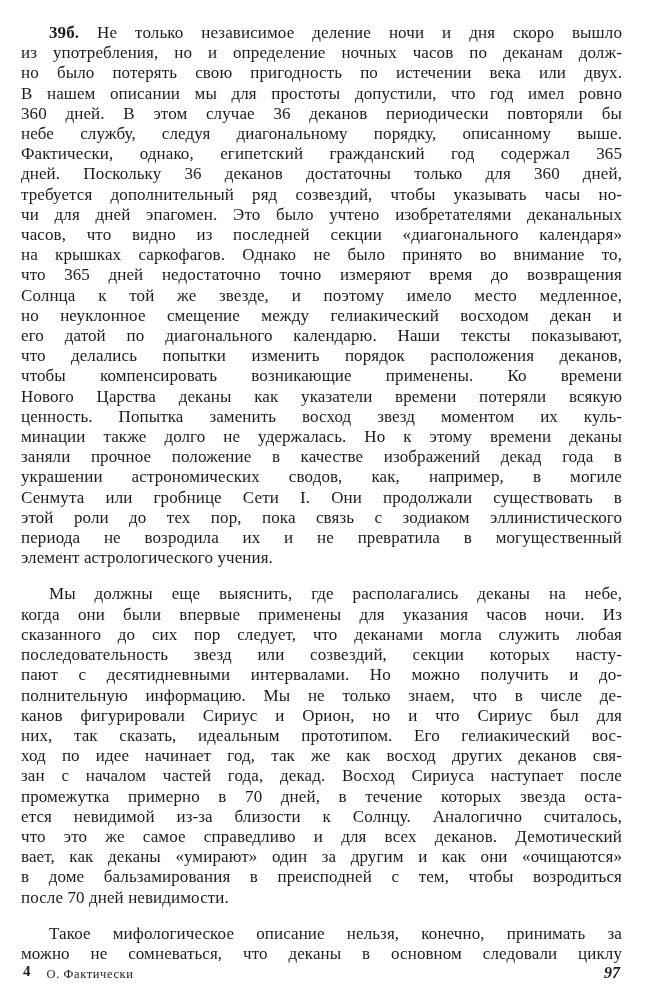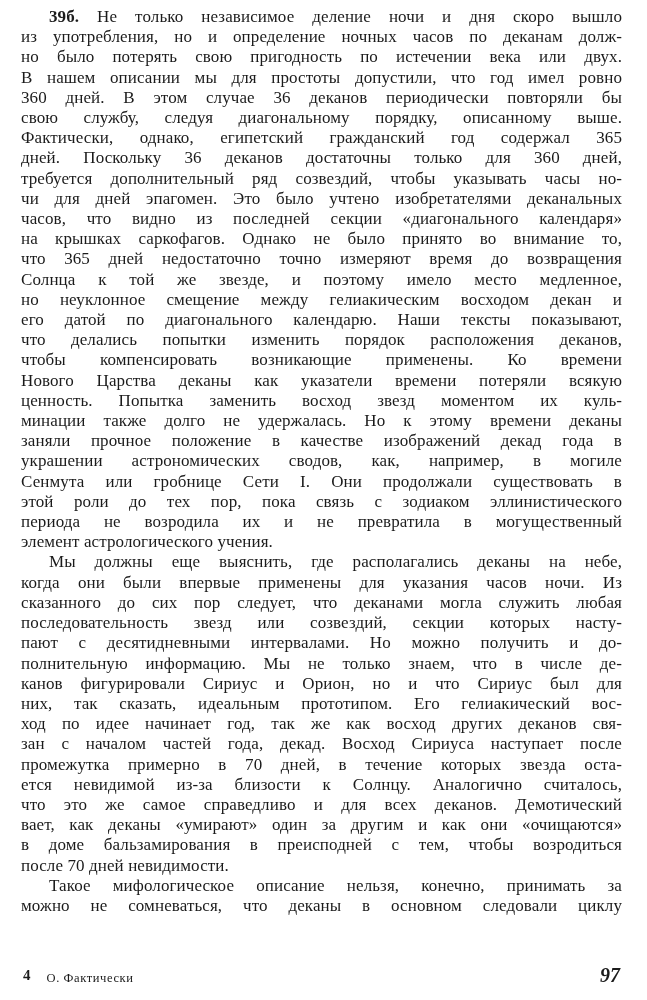--- a/index.html
+++ b/index.html
@@ -28,21 +28,21 @@
     line-height: 20.2px;
     letter-spacing: 0.1px;
     text-align: justify;
     text-align-last: justify;
     white-space: nowrap;
   }
   .line.end {
     text-align: right;
     text-align-last: left;
   }
-  .line.indent { text-indent: 28px; }
+  .line.indent { text-indent: 28px; margin-top: 16px; }
   .line b { font-weight: bold; }
   .footer {
     position: absolute;
     left: 23px;
     right: 27px;
     top: 964px;
     display: flex;
     justify-content: space-between;
     align-items: baseline;
   }
@@ -52,45 +52,45 @@
     font-weight: bold;
     margin-right: 16px;
     position: relative;
     top: -2px;
   }
   .author {
     font-size: 12.5px;
     letter-spacing: 0.6px;
   }
   .pagenum {
-    font-size: 20px;
+    font-size: 16px;
     font-style: italic;
     font-weight: bold;
   }
 </style>
 </head>
 <body>
 
 <div class="page">
   <div class="body-text" id="text-body">
       <div class="line indent"><b>39б.</b> Не только независимое деление ночи и дня скоро вышло</div>
       <div class="line">из употребления, но и определение ночных часов по деканам долж-</div>
       <div class="line">но было потерять свою пригодность по истечении века или двух.</div>
       <div class="line">В нашем описании мы для простоты допустили, что год имел ровно</div>
       <div class="line">360 дней. В этом случае 36 деканов периодически повторяли бы</div>
-      <div class="line">свою службу, следуя диагональному порядку, описанному выше.</div>
+      <div class="line">небе службу, следуя диагональному порядку, описанному выше.</div>
       <div class="line">Фактически, однако, египетский гражданский год содержал 365</div>
       <div class="line">дней. Поскольку 36 деканов достаточны только для 360 дней,</div>
       <div class="line">требуется дополнительный ряд созвездий, чтобы указывать часы но-</div>
       <div class="line">чи для дней эпагомен. Это было учтено изобретателями деканальных</div>
       <div class="line">часов, что видно из последней секции «диагонального календаря»</div>
       <div class="line">на крышках саркофагов. Однако не было принято во внимание то,</div>
       <div class="line">что 365 дней недостаточно точно измеряют время до возвращения</div>
       <div class="line">Солнца к той же звезде, и поэтому имело место медленное,</div>
-      <div class="line">но неуклонное смещение между гелиакическим восходом декан и</div>
+      <div class="line">но неуклонное смещение между гелиакический восходом декан и</div>
       <div class="line">его датой по диагонального календарю. Наши тексты показывают,</div>
       <div class="line">что делались попытки изменить порядок расположения деканов,</div>
       <div class="line">чтобы компенсировать возникающие применены. Ко времени</div>
       <div class="line">Нового Царства деканы как указатели времени потеряли всякую</div>
       <div class="line">ценность. Попытка заменить восход звезд моментом их куль-</div>
       <div class="line">минации также долго не удержалась. Но к этому времени деканы</div>
       <div class="line">заняли прочное положение в качестве изображений декад года в</div>
       <div class="line">украшении астрономических сводов, как, например, в могиле</div>
       <div class="line">Сенмута или гробнице Сети I. Они продолжали существовать в</div>
       <div class="line">этой роли до тех пор, пока связь с зодиаком эллинистического</div>

